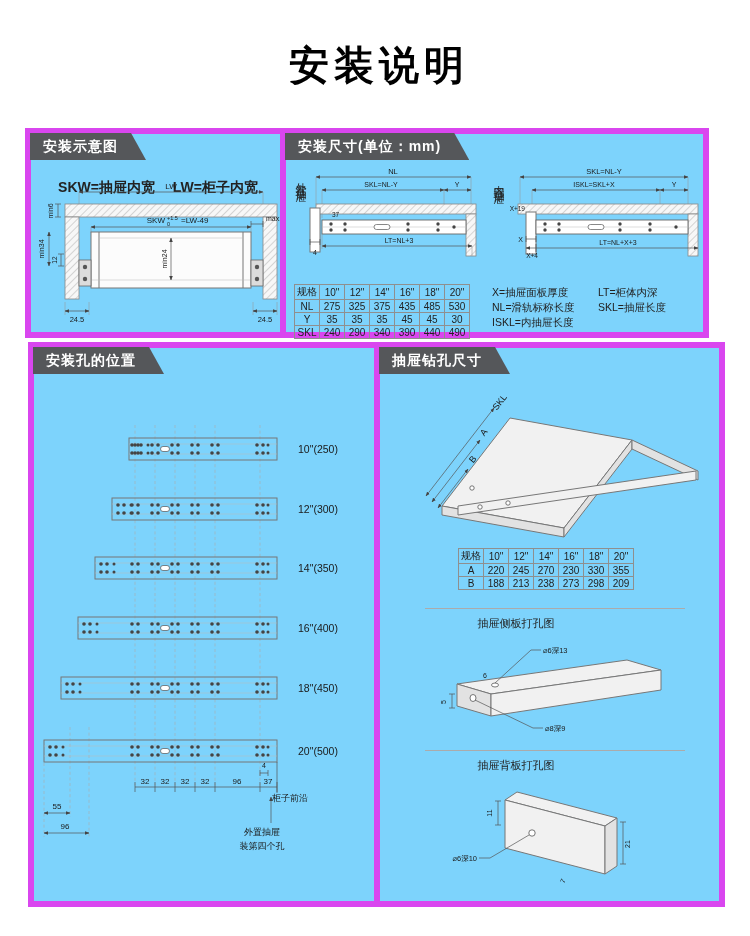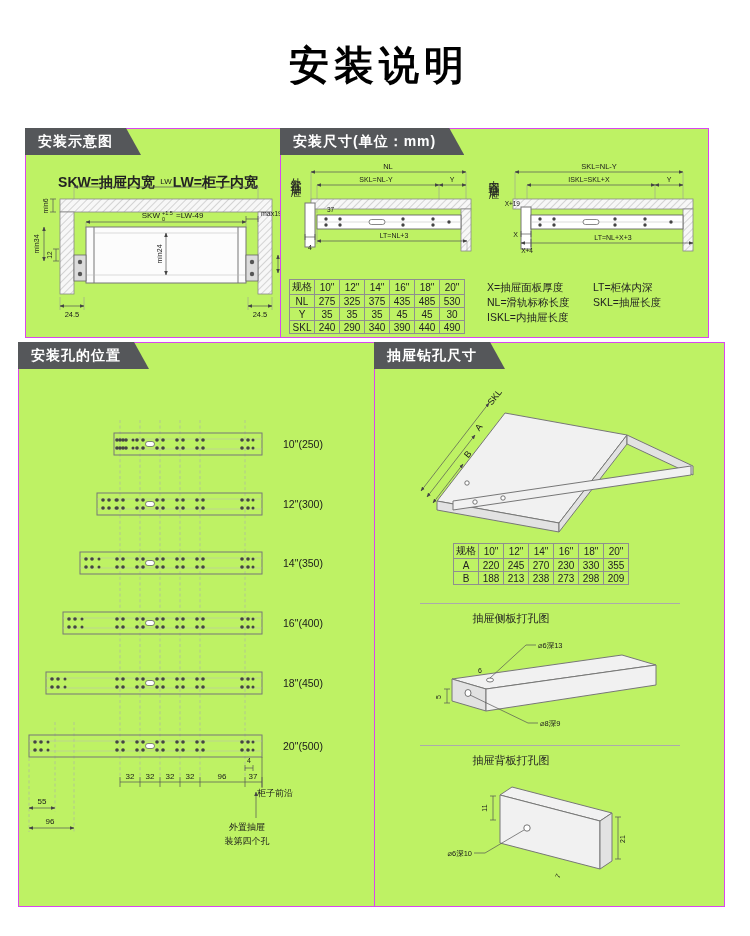--- a/index.html
+++ b/index.html
@@ -1,23 +1,23 @@
 <!DOCTYPE html>
 <html><head>
 <meta charset="utf-8">
 <style>
   *{box-sizing:border-box}
   html,body{margin:0;padding:0;background:#fff;font-family:"Liberation Sans","DejaVu Sans",sans-serif}
   .page{position:relative;width:750px;height:936px;background:#fff;overflow:hidden}
   .title{position:absolute;left:0;top:34px;width:100%;margin:4px;text-align:center;
          font-size:40px;font-weight:600;color:#000;letter-spacing:5px}
-  .panel{position:absolute;border:1px solid #d946ef;background:#bef264}
+  .panel{position:absolute;border:6px solid #d946ef;background:#7dd3fc}
   .p1{left:25px;top:128px;width:266px;height:210px}
   .p2{left:280px;top:128px;width:429px;height:210px}
-  .p3{left:18px;top:342px;width:400px;height:565px}
+  .p3{left:28px;top:342px;width:400px;height:565px}
   .p4{left:374px;top:342px;width:351px;height:565px}
   .tab{position:absolute;left:-1px;top:-1px;height:27px;line-height:27px;background:#55575a;color:#fff;
        font-size:14px;font-weight:bold;padding:0 28px 0 13px;letter-spacing:1px;white-space:nowrap;
        clip-path:polygon(0 0,calc(100% - 15px) 0,100% 100%,0 100%)}
   .p1-legend{position:absolute;left:0;top:45px;width:100%;text-align:center;font-size:14px;
              font-weight:bold;color:#222}
   .p1-legend span{margin:0 7px}
   .vlabel{position:absolute;writing-mode:vertical-rl;text-orientation:upright;font-size:11px;
           color:#222;letter-spacing:3px;line-height:13px}
   .tbl{position:absolute;border-collapse:collapse;font-size:10px;color:#222;text-align:center}

